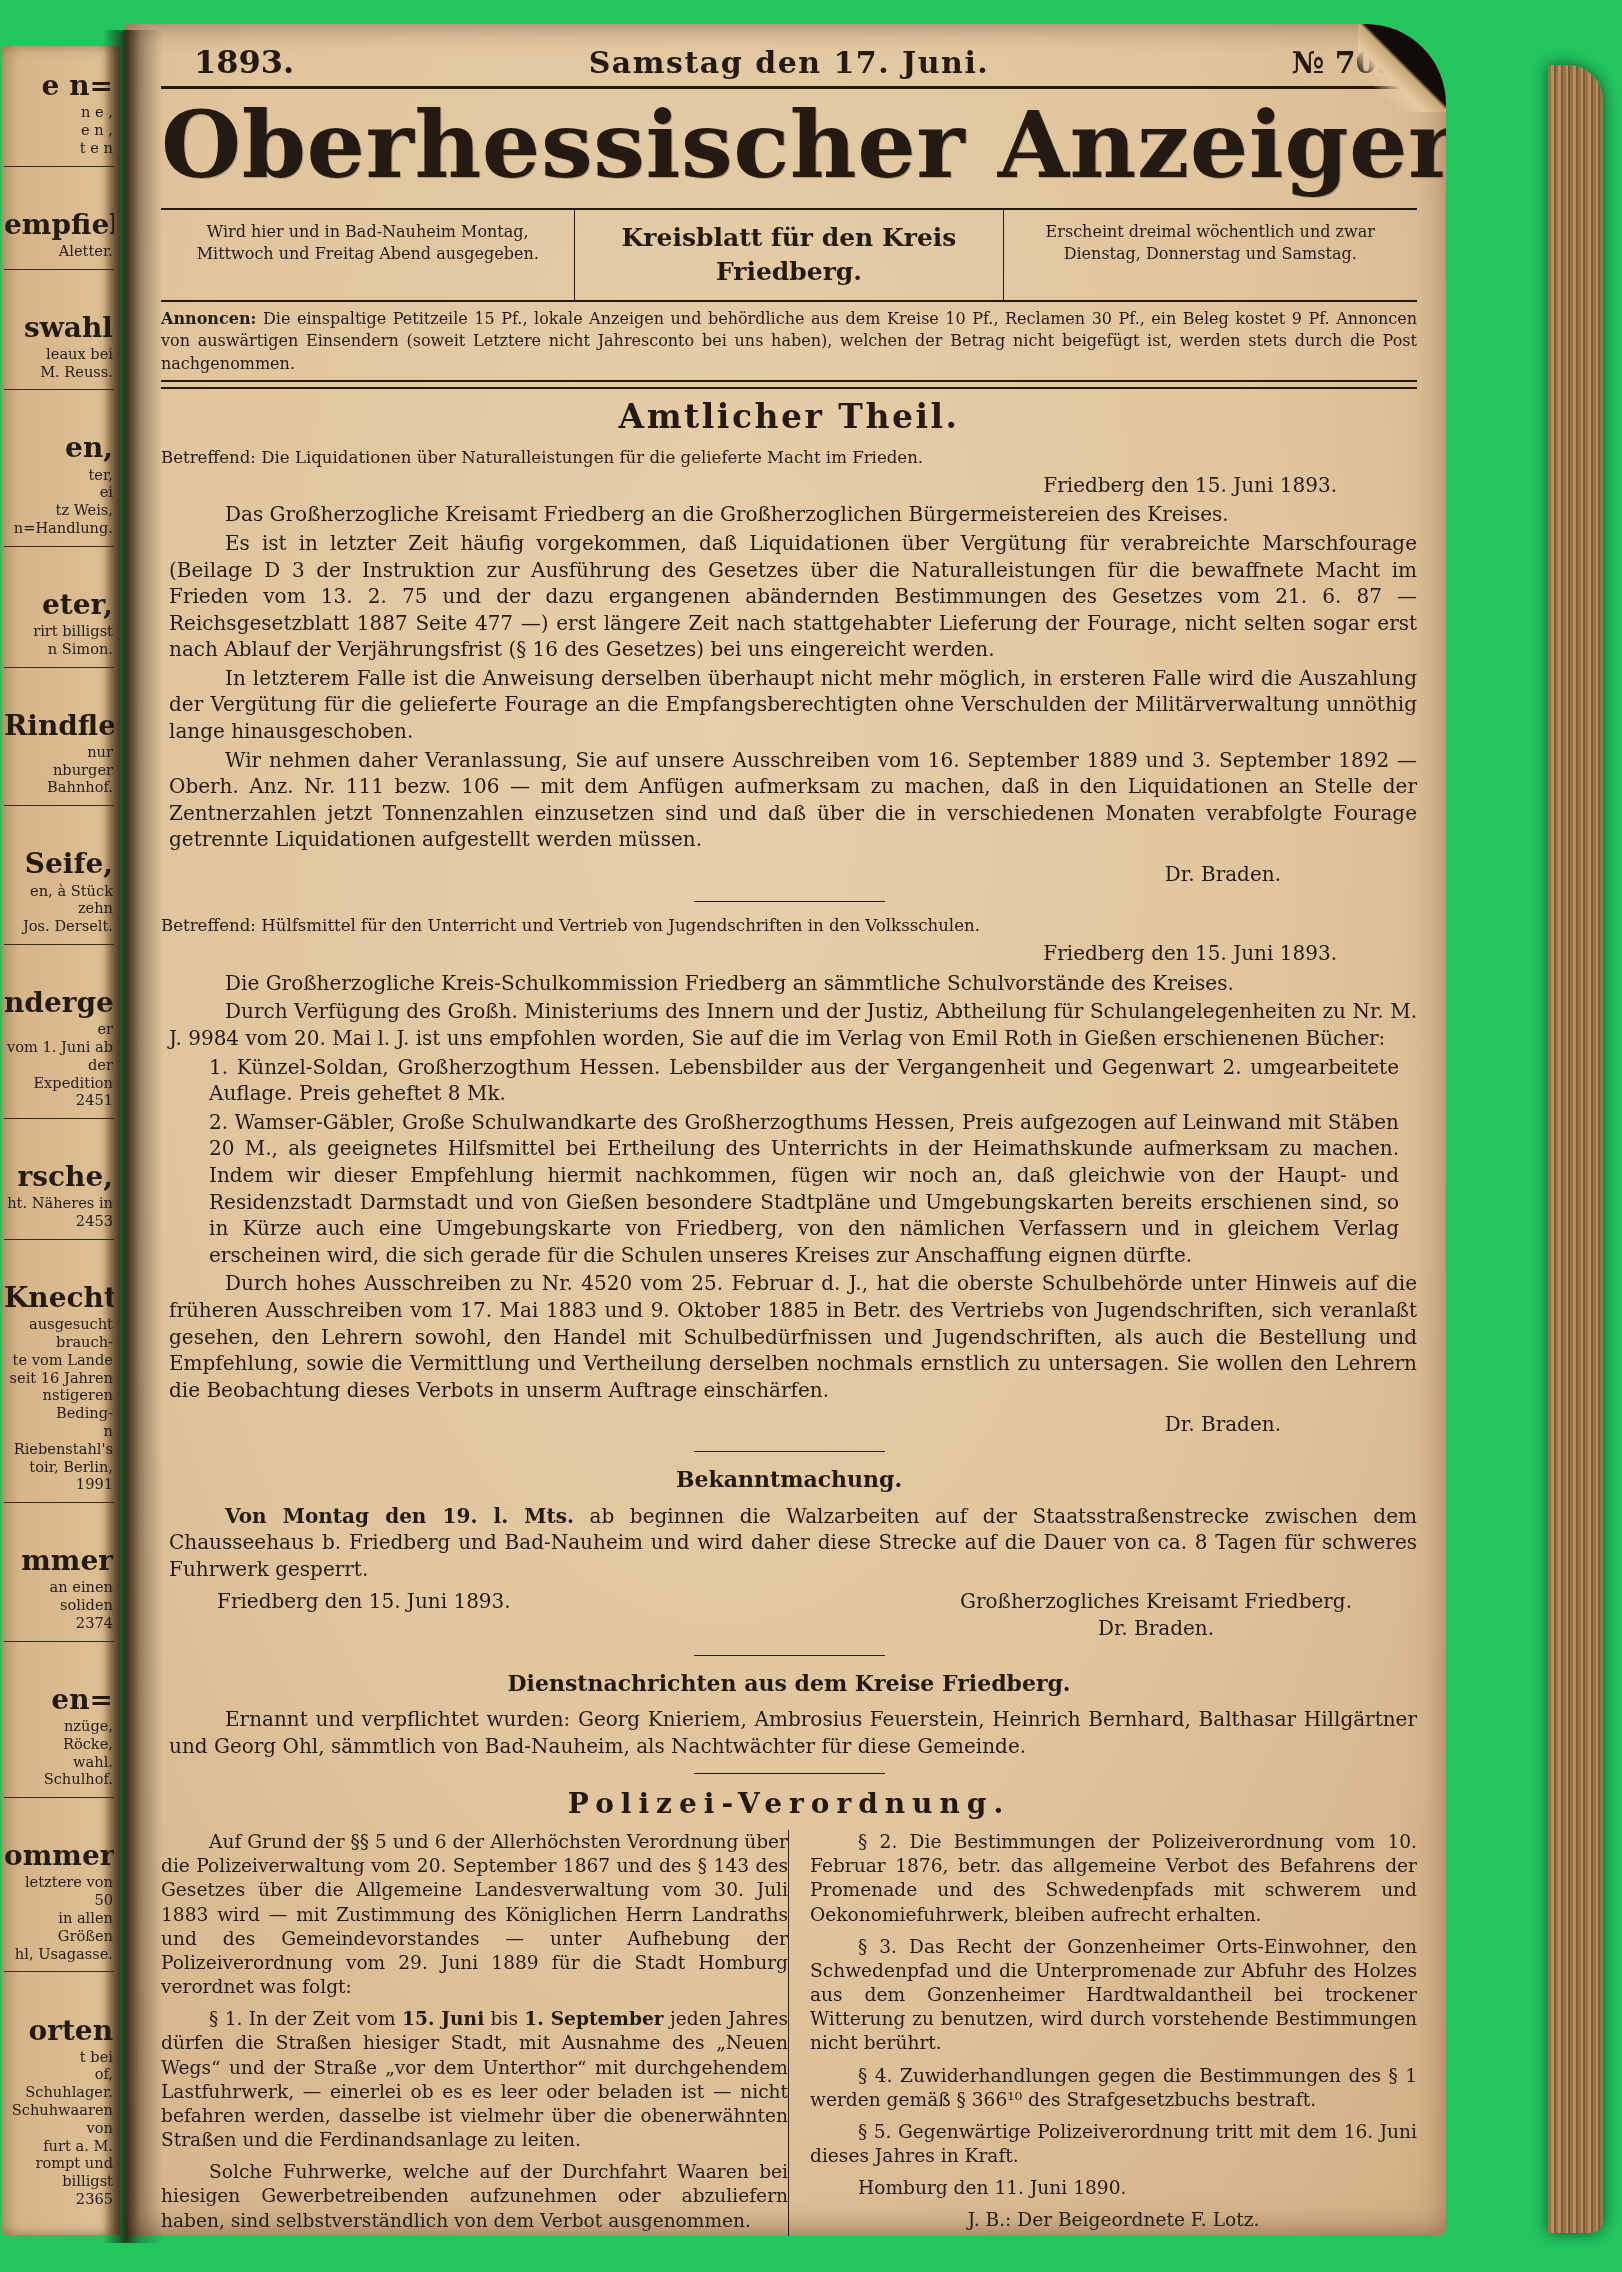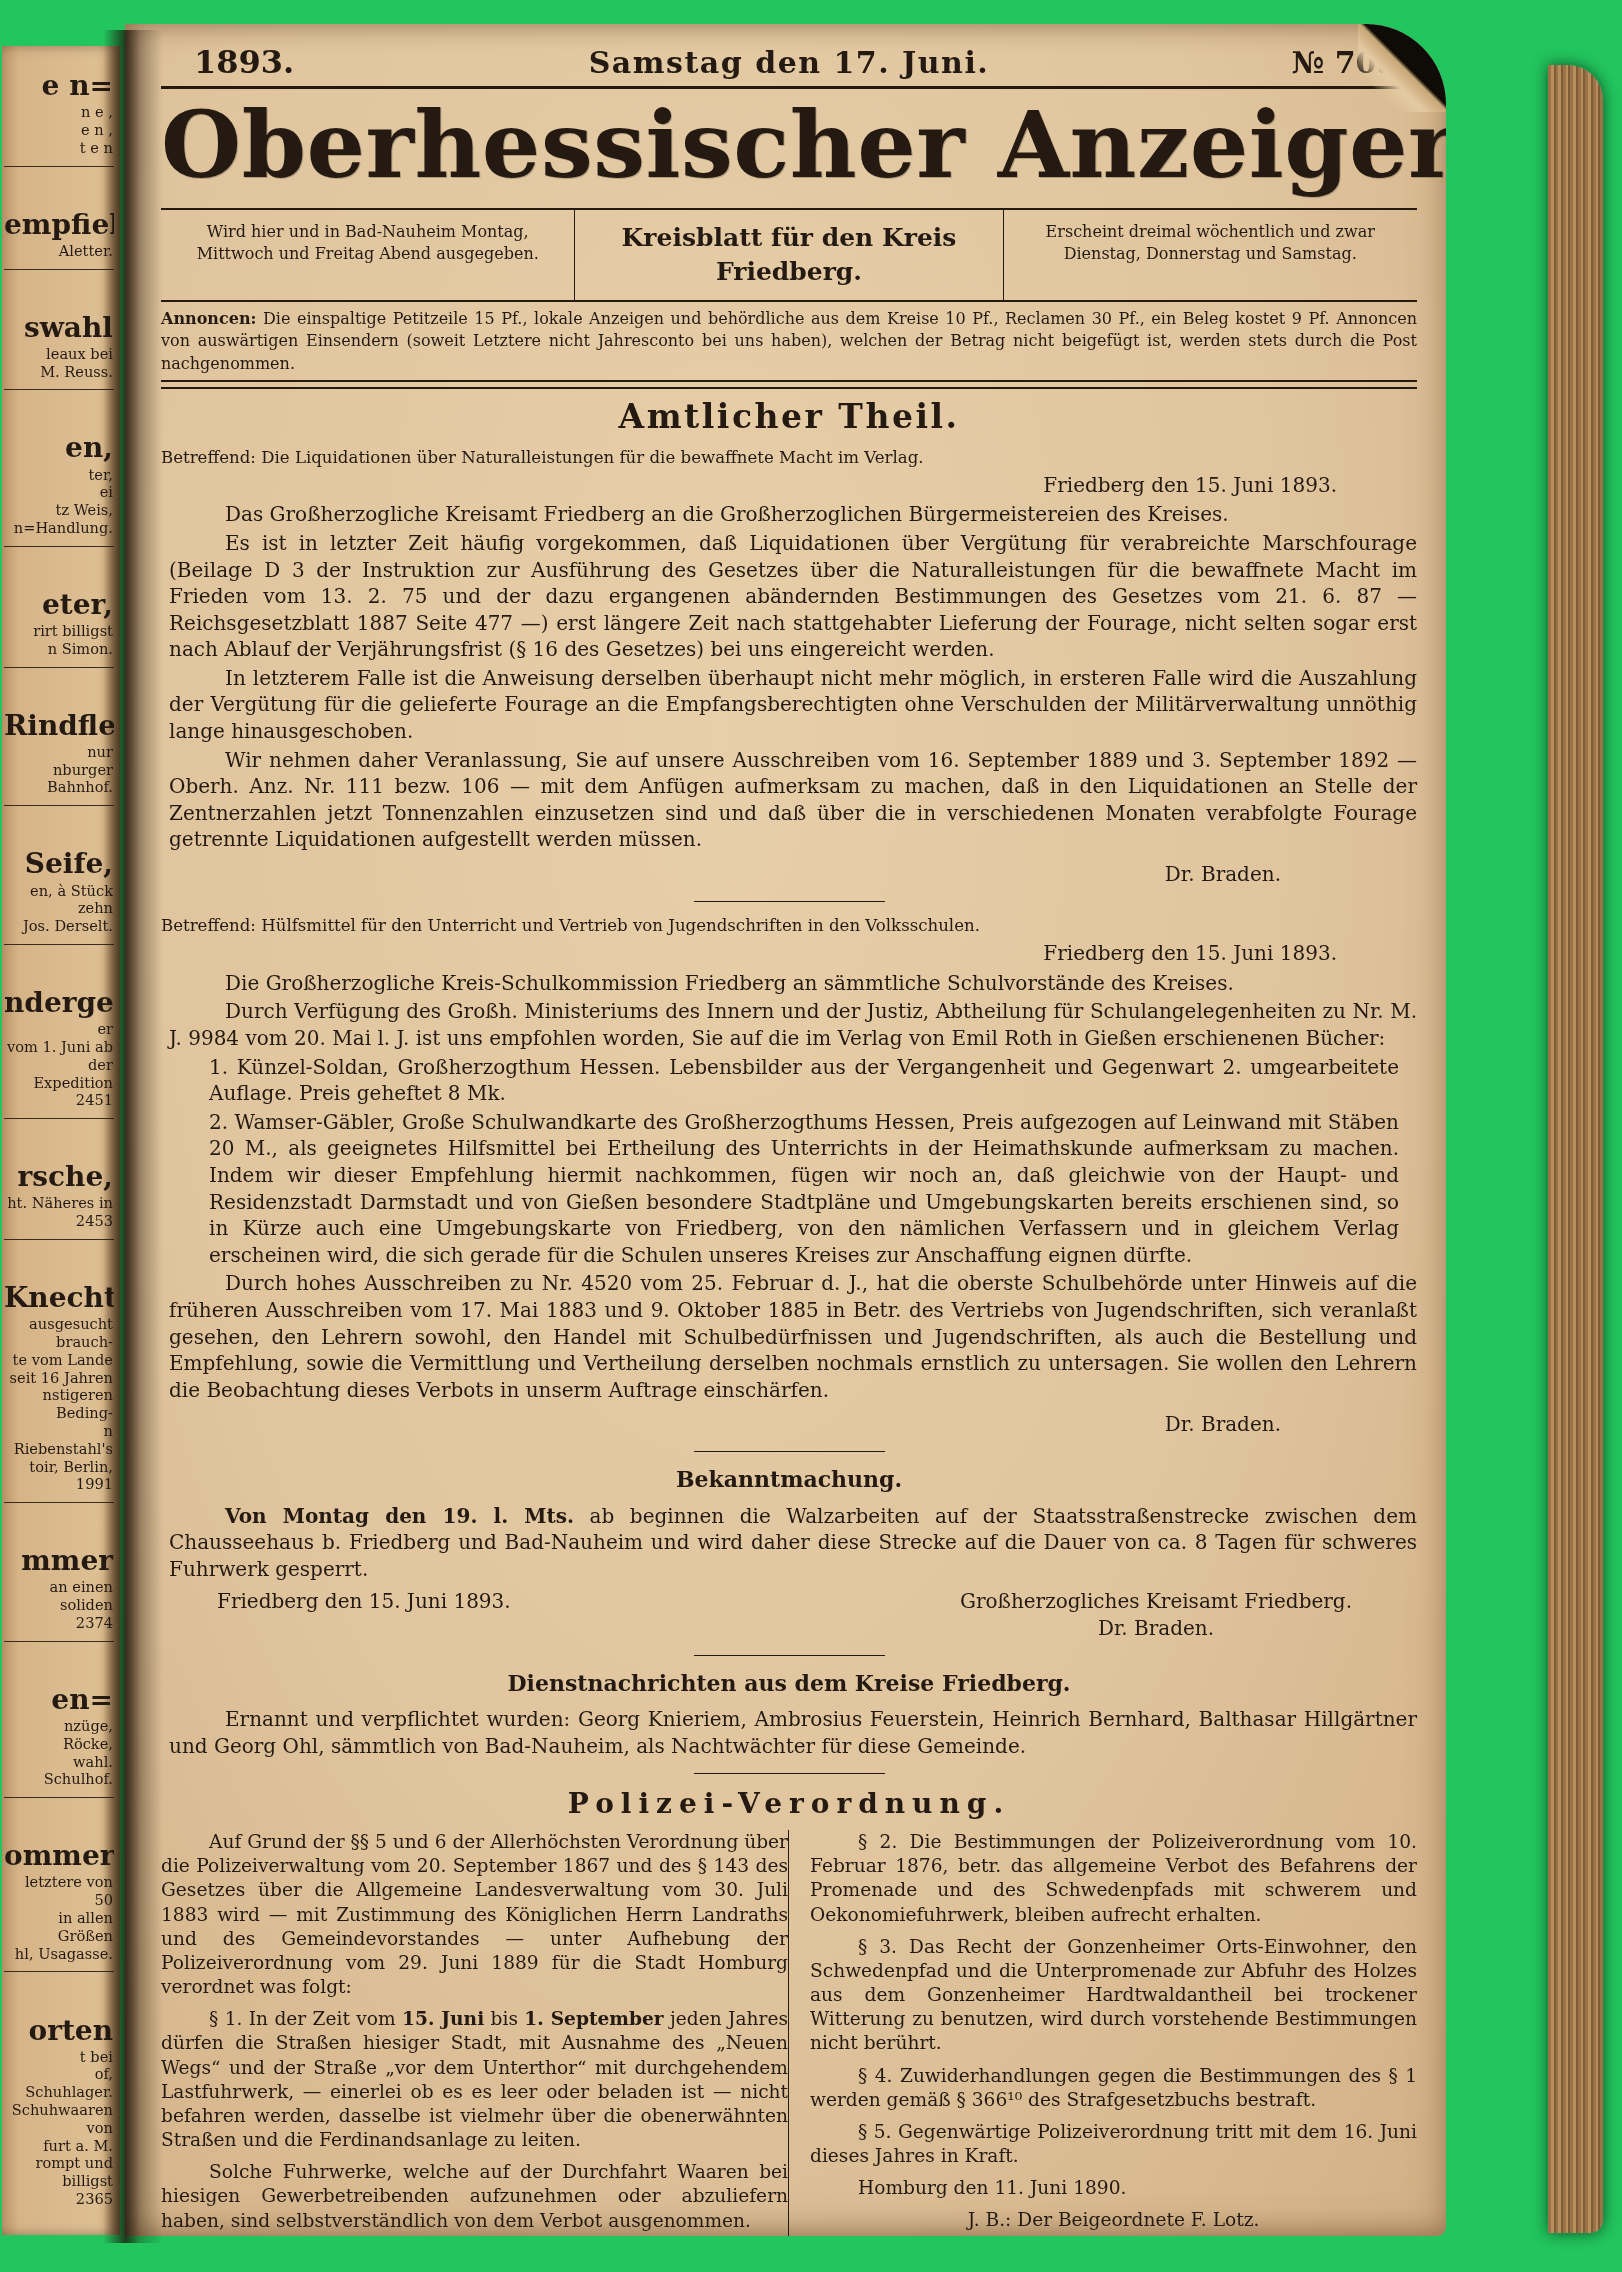--- a/index.html
+++ b/index.html
@@ -161,21 +161,21 @@
       <div class="info-cell info-right">Erscheint dreimal wöchentlich und zwar Dienstag, Donnerstag und Samstag.</div>
     </div>
 
     <div class="rule-mid"></div>
     <p class="annoncen"><span class="lead">Annoncen:</span><span> Die einspaltige Petitzeile 15 Pf., lokale Anzeigen und behördliche aus dem Kreise 10 Pf., Reclamen 30 Pf., ein Beleg kostet 9 Pf. Annoncen von auswärtigen Einsendern (soweit Letztere nicht Jahresconto bei uns haben), welchen der Betrag nicht beigefügt ist, werden stets durch die Post nachgenommen.</span></p>
     <div class="rule-double"></div>
 
     <h2 class="h-amtlich">Amtlicher Theil.</h2>
 
     <div class="t-body">
-      <p class="betreff">Betreffend: Die Liquidationen über Naturalleistungen für die bewaffnete Macht im Verlag.</p>
+      <p class="betreff">Betreffend: Die Liquidationen über Naturalleistungen für die gelieferte Macht im Frieden.</p>
       <p class="dateline">Friedberg den 15. Juni 1893.</p>
       <p class="para indent">Das Großherzogliche Kreisamt Friedberg an die Großherzoglichen Bürgermeistereien des Kreises.</p>
       <p class="para indent">Es ist in letzter Zeit häufig vorgekommen, daß Liquidationen über Vergütung für verabreichte Marschfourage (Beilage D 3 der Instruktion zur Ausführung des Gesetzes über die Naturalleistungen für die bewaffnete Macht im Frieden vom 13. 2. 75 und der dazu ergangenen abändernden Bestimmungen des Gesetzes vom 21. 6. 87 — Reichsgesetzblatt 1887 Seite 477 —) erst längere Zeit nach stattgehabter Lieferung der Fourage, nicht selten sogar erst nach Ablauf der Verjährungsfrist (§ 16 des Gesetzes) bei uns eingereicht werden.</p>
       <p class="para indent">In letzterem Falle ist die Anweisung derselben überhaupt nicht mehr möglich, in ersteren Falle wird die Auszahlung der Vergütung für die gelieferte Fourage an die Empfangsberechtigten ohne Verschulden der Militärverwaltung unnöthig lange hinausgeschoben.</p>
       <p class="para indent">Wir nehmen daher Veranlassung, Sie auf unsere Ausschreiben vom 16. September 1889 und 3. September 1892 — Oberh. Anz. Nr. 111 bezw. 106 — mit dem Anfügen aufmerksam zu machen, daß in den Liquidationen an Stelle der Zentnerzahlen jetzt Tonnenzahlen einzusetzen sind und daß über die in verschiedenen Monaten verabfolgte Fourage getrennte Liquidationen aufgestellt werden müssen.</p>
       <p class="sig">Dr. Braden.</p>
 
       <div class="sep"></div>
 
       <p class="betreff">Betreffend: Hülfsmittel für den Unterricht und Vertrieb von Jugendschriften in den Volksschulen.</p>

